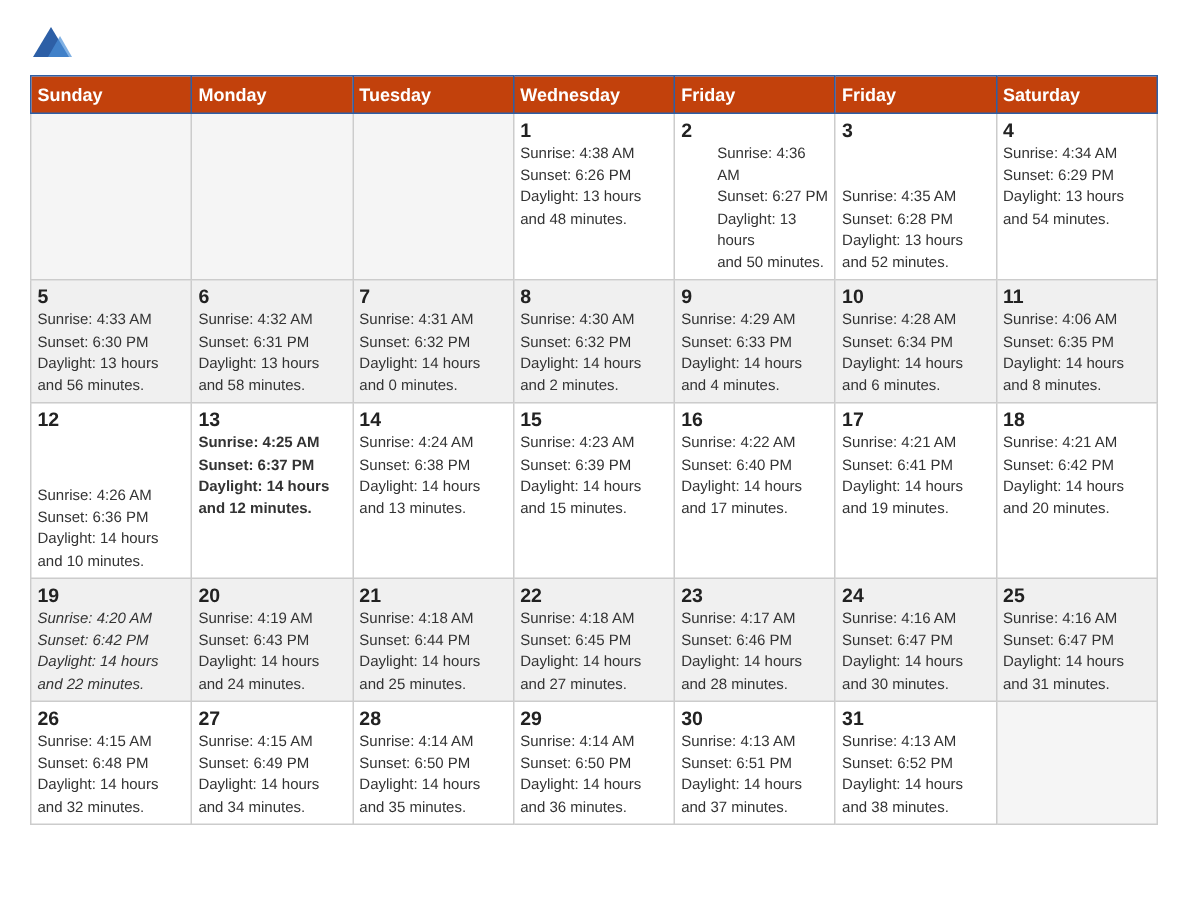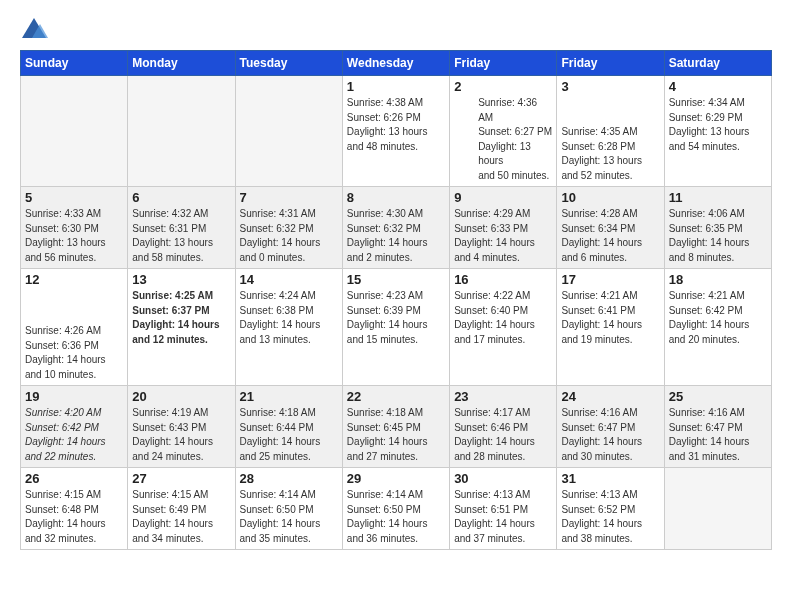--- a/index.html
+++ b/index.html
@@ -39,21 +39,21 @@
     .subtitle {
       font-size: 14px;
       color: #444;
     }
     .calendar {
       width: 100%;
       border-collapse: collapse;
       font-size: 11px;
     }
     .calendar th {
-      background: #1d4ed8;
+      background: #c2410c;
       color: #fff;
       padding: 5px 4px;
       text-align: left;
       font-size: 12px;
       font-weight: bold;
       border: 1px solid #2d5fa6;
     }
     .calendar td {
       border: 1px solid #ccc;
       vertical-align: top;

